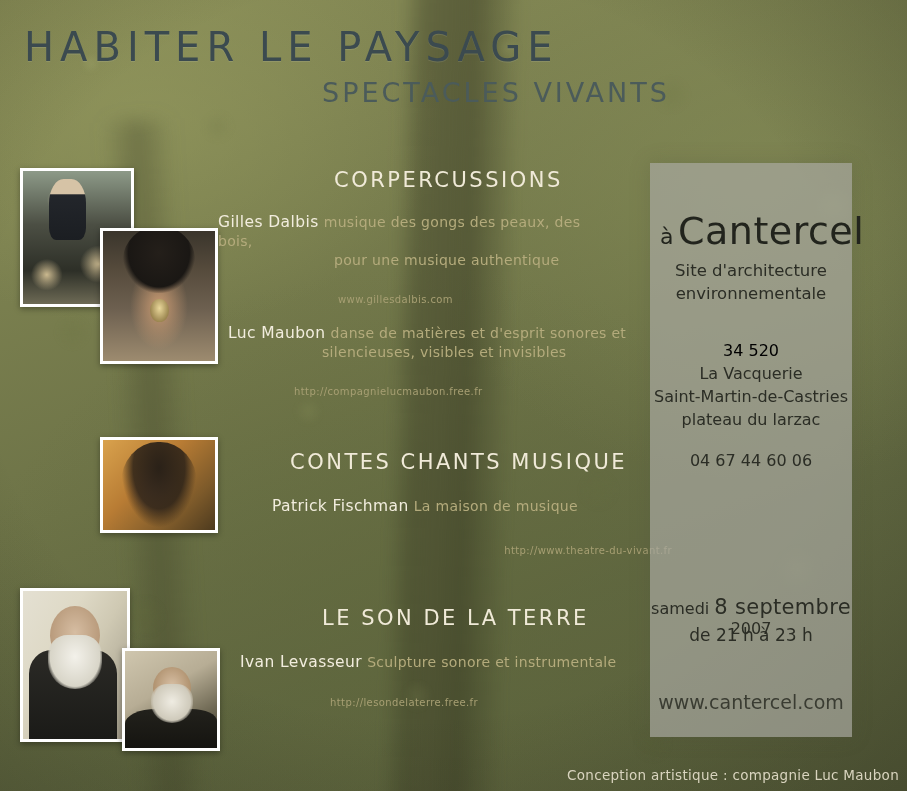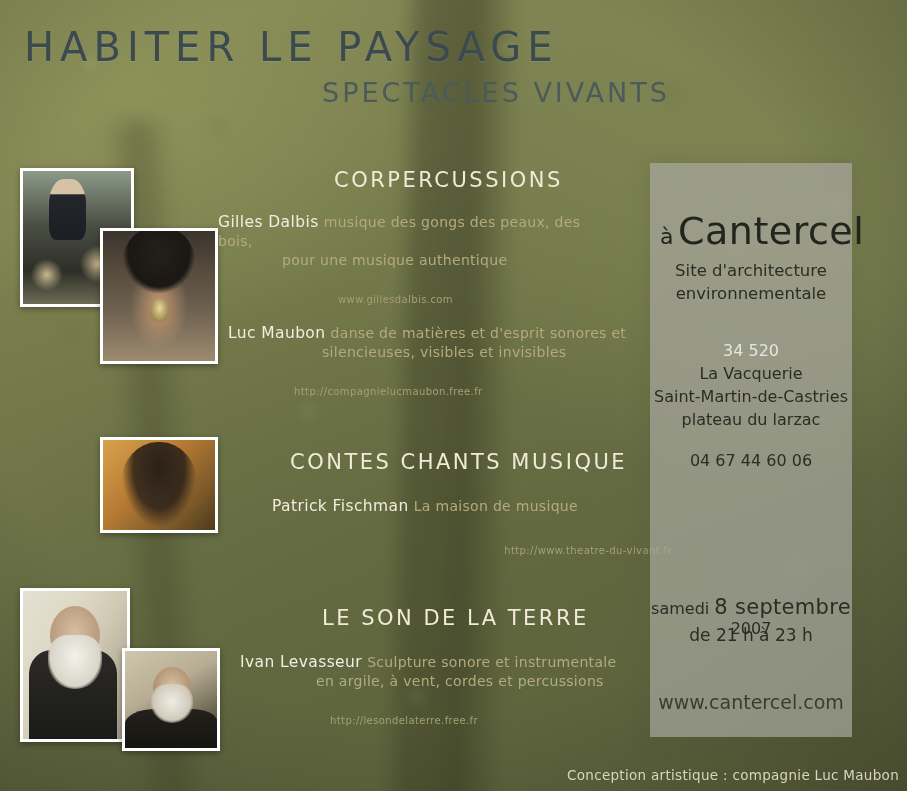--- a/index.html
+++ b/index.html
@@ -119,21 +119,21 @@
   .artist-url {
     font-size: 10px;
     color: #a79f73;
     letter-spacing: 0.4px;
     text-decoration: none;
     display: inline-block;
   }
   .block { position: absolute; }
 
   #blk-dalbis  { left: 218px; top: 212px; width: 400px; }
-  #blk-dalbis .l2 { margin-left: 64px; margin-top: 2px; }
+  #blk-dalbis .l2 { margin-left: 116px; margin-top: 2px; }
   #blk-dalbis .url { margin-left: 120px; margin-top: 20px; }
 
   #blk-maubon  { left: 228px; top: 323px; width: 400px; }
   #blk-maubon .l2 { margin-left: 94px; margin-top: 2px; }
   #blk-maubon .url { margin-left: 66px; margin-top: 20px; }
 
   #blk-fischman { left: 272px; top: 496px; width: 400px; }
   #blk-fischman .url { margin-left: 46px; margin-top: 24px; text-align: right; }
 
   #blk-levasseur { left: 240px; top: 652px; width: 400px; }
@@ -246,21 +246,21 @@
     top: 46px;
     font-size: 38px;
     letter-spacing: 0.5px;
     color: #22241d;
     padding-left: 10px;
   }
   #venue-line .small-a { font-size: 22px; vertical-align: baseline; margin-right: 4px; }
   #venue-sub1 { top: 98px; font-size: 16.5px; color: #2b2d25; }
   #venue-sub2 { top: 121px; font-size: 16.5px; color: #2b2d25; }
 
-  #addr1 { top: 178px; font-size: 16px; color: #e5e5e5; }
+  #addr1 { top: 178px; font-size: 16px; color: #000000; }
   #addr2 { top: 201px; font-size: 16px; color: #2b2d25; }
   #addr3 { top: 224px; font-size: 16px; color: #2b2d25; }
   #addr4 { top: 247px; font-size: 16px; color: #2b2d25; }
   #phone { top: 288px; font-size: 16px; color: #2b2d25; }
 
   #date-line { top: 432px; font-size: 16px; color: #2b2d25; }
   #date-line .big { font-size: 21px; letter-spacing: 0.3px; }
   #time-line { top: 462px; font-size: 17px; color: #2b2d25; }
   #site-url  { top: 528px; font-size: 19px; color: #3a3c32; text-decoration: none; }
 
@@ -336,21 +336,20 @@
     <span class="artist-name">Patrick Fischman</span>
     <span class="artist-desc">La maison de musique</span>
     <div class="url"><a class="artist-url" href="#">http://www.theatre-du-vivant.fr</a></div>
   </div>
 
   <div class="section-head" id="sec-terre">LE SON DE LA TERRE</div>
 
   <div class="block" id="blk-levasseur">
     <span class="artist-name">Ivan Levasseur</span>
     <span class="artist-desc">Sculpture sonore et instrumentale</span>
-    <div class="artist-line2 l2">en argile, à vent, cordes et percussions</div>
     <div class="url"><a class="artist-url" href="#">http://lesondelaterre.free.fr</a></div>
   </div>
 
   <div id="info-panel">
     <div class="panel-text" id="venue-line">
       <span class="small-a">à</span><span>Cantercel</span>
     </div>
     <div class="panel-text" id="venue-sub1">Site d'architecture</div>
     <div class="panel-text" id="venue-sub2">environnementale</div>
 

